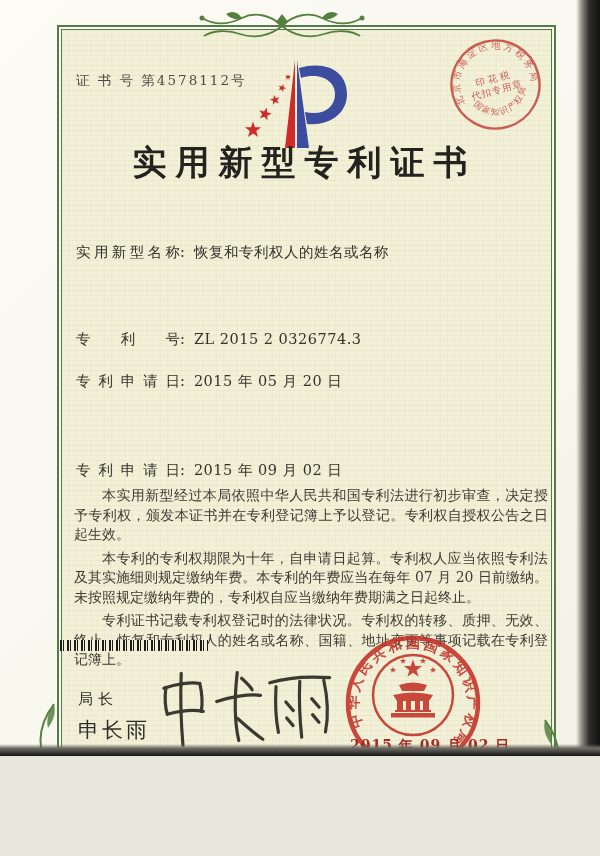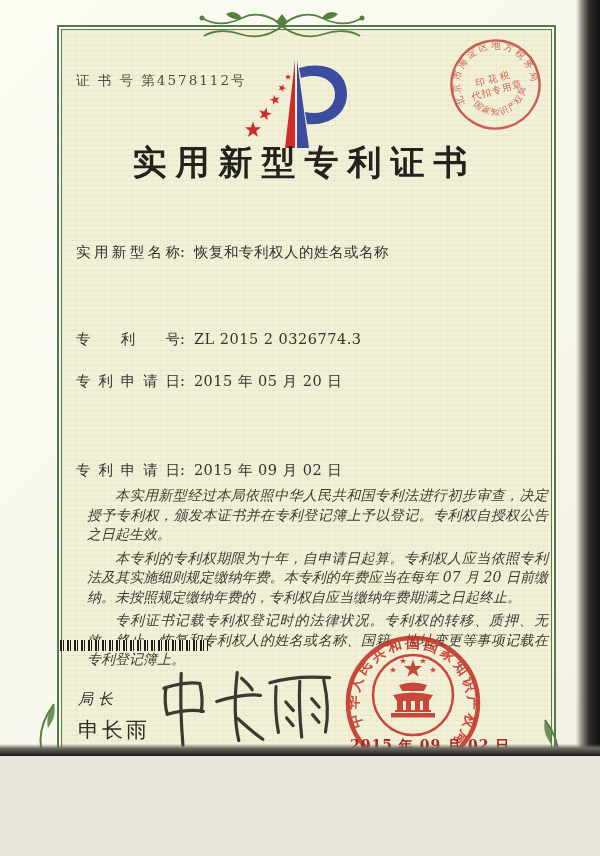--- a/index.html
+++ b/index.html
@@ -24,26 +24,26 @@
   .abs{position:absolute;}
   .cert-no{left:76px;top:72px;font-size:13.5px;letter-spacing:2px;color:#4d4c44;}
   .title{left:0;width:600px;top:140px;text-align:center;font-size:34px;font-weight:700;
     letter-spacing:9px;color:#22221e;text-indent:9px;}
   .field{left:76px;font-size:14.5px;color:#33332b;white-space:nowrap;}
   .flabel{display:inline-block;width:104px;text-align:justify;text-align-last:justify;}
   .colon{margin-right:9px;}
   .fvalue{letter-spacing:.5px;}
   .body-text{left:70px;top:486px;width:478px;font-size:14px;line-height:19.5px;
     color:#3c3b31;text-align:justify;}
-  .body-text p{margin:0 0 4px 17px;text-indent:2em;font-style:italic;}
+  .body-text p{margin:0 0 4px 4px;text-indent:2em;}
   .barcode{left:60px;top:640px;width:148px;height:11px;
     background:repeating-linear-gradient(90deg,
       #1d1d1b 0 2px,#f3f0d8 2px 3px,#1d1d1b 3px 4px,#f3f0d8 4px 7px,
       #1d1d1b 7px 9px,#f3f0d8 9px 10px,#1d1d1b 10px 11px,#f3f0d8 11px 14px);}
-  .sig-title{left:78px;top:690px;font-size:15px;letter-spacing:5px;color:#2e2d26;font-style:italic;}
+  .sig-title{left:78px;top:690px;font-size:15px;letter-spacing:5px;color:#2e2d26;}
   .sig-name{left:78px;top:716px;font-size:21px;letter-spacing:3px;color:#2e2d26;}
   .seal-date{left:350px;top:737px;font-size:14px;font-weight:600;color:#a8291f;
     letter-spacing:1px;white-space:nowrap;}
   .footer{left:160px;top:779px;width:240px;text-align:center;font-size:11.5px;
     letter-spacing:2px;color:#4c4b41;}
   svg text{font-family:"DejaVu Serif","Liberation Serif",serif;}
 </style>
 </head>
 <body>
 

